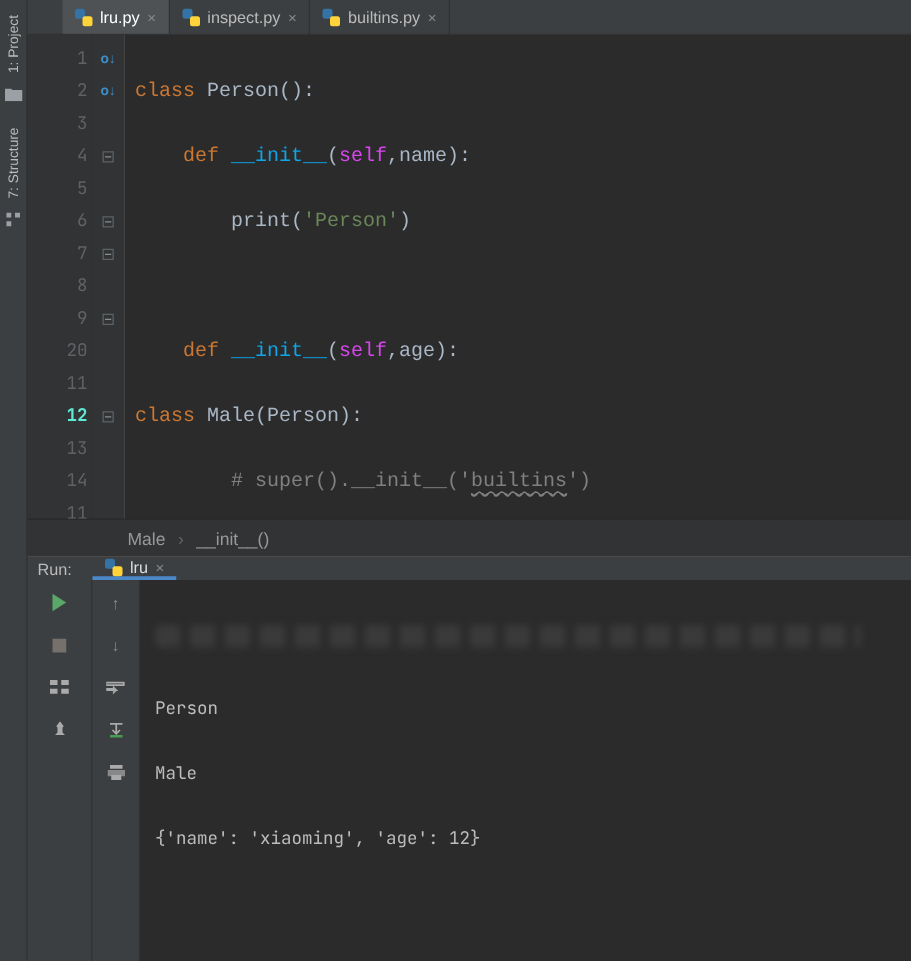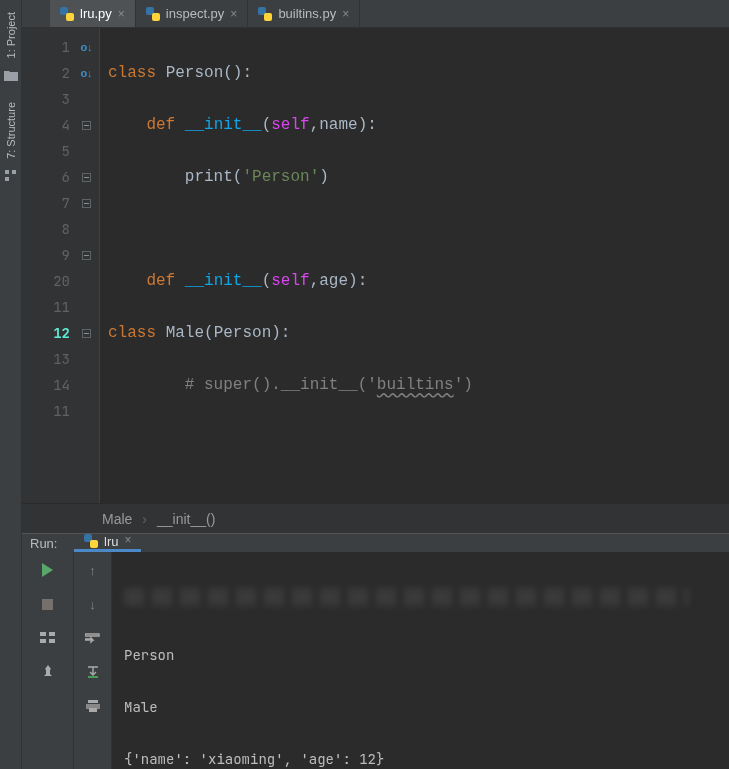--- a/index.html
+++ b/index.html
@@ -163,21 +163,21 @@
   background: #313335;
   border-top: 1px solid #2a2a2a;
   display: flex;
   align-items: center;
   padding-left: 80px;
   color: #999;
   font-size: 14px;
   gap: 10px;
 }
 .run-panel {
-  height: 236px;
+  height: 324px;
   background: #2b2b2b;
   border-top: 1px solid #555;
   display: flex;
   flex-direction: column;
 }
 .run-tabbar {
   height: 30px;
   background: #3c3f41;
   display: flex;
   align-items: stretch;
@@ -185,21 +185,21 @@
 .run-label {
   width: 52px;
   display: flex;
   align-items: center;
   padding-left: 8px;
   color: #bbb;
   font-size: 13px;
 }
 .run-tab {
   display: flex;
-  align-items: flex-start;
+  align-items: center;
   gap: 6px;
   padding: 0 10px;
   color: #ddd;
   border-bottom: 3px solid #4a88c7;
   cursor: pointer;
 }
 .run-body {
   flex: 1;
   display: flex;
 }

